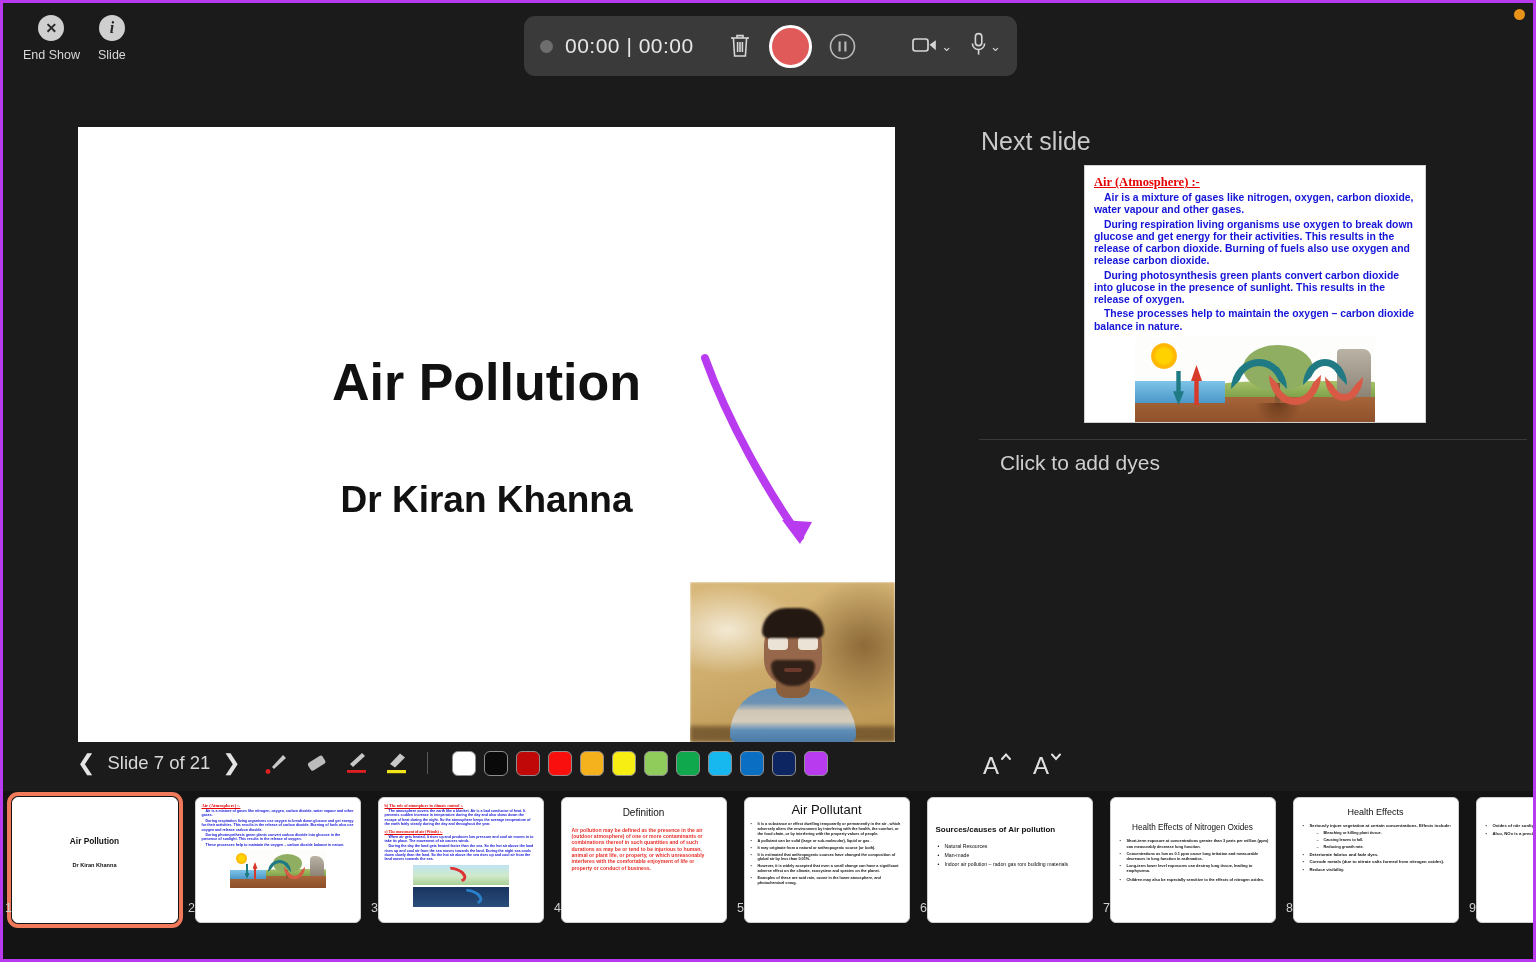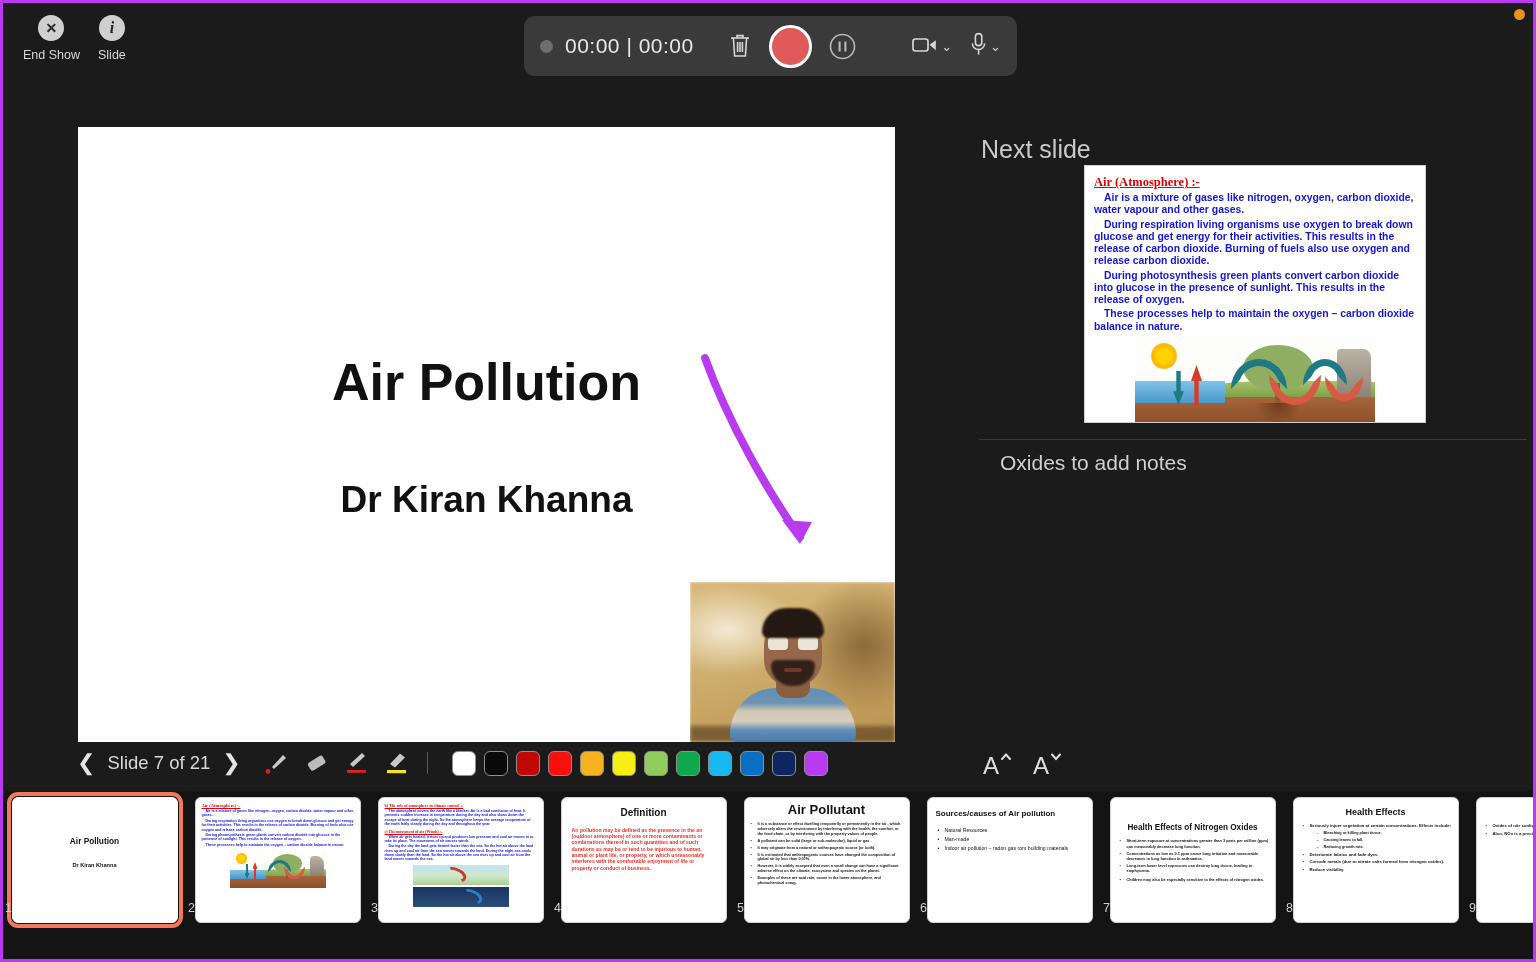--- a/index.html
+++ b/index.html
@@ -112,21 +112,21 @@
   .tool { width: 26px; height: 26px; cursor: pointer; }
   .tool-sep { width: 1px; height: 22px; background: #595959; margin: 0 4px; }
   .swatches { display: flex; align-items: center; gap: 8px; margin-left: 8px; }
   .sw {
     width: 24px; height: 25px; border-radius: 6px;
     border: 1.5px solid #8e8e8e; cursor: pointer;
   }
 
   
   .next-label {
-    position: absolute; left: 978px; top: 132px;
+    position: absolute; left: 978px; top: 124px;
     color: #c9c9c9; font-size: 25px;
   }
   .next-thumb {
     position: absolute; left: 1081px; top: 162px;
     width: 342px; height: 258px;
     background: #fff; border: 1px solid #d0d0d0;
     overflow: hidden;
   }
   .nt-inner { padding: 9px 9px 0 9px; }
   .nt-h {
@@ -170,21 +170,21 @@
   }
   .thumb-wrap { position: relative; width: 183px; flex: 0 0 183px; padding-top: 6px; }
   .thumb {
     position: relative; margin: 0 auto; width: 166px; height: 126px;
     background: #fff; border-radius: 6px; overflow: hidden;
     border: 1px solid #cfcfcf; cursor: pointer;
   }
   .thumb.active { outline: 4px solid #f07a5a; outline-offset: 1px; border-color: #fff; }
   .thumb-num { position: absolute; left: 2px; bottom: 8px; color: #cfcfcf; font-size: 12.5px; }
   .th-inner { padding: 5px 6px; }
-  .th-title { text-align: center; font-weight: 700; font-size: 9px; color: #111; margin-bottom: 4px; line-height: 1.15; }
+  .th-title { text-align: center; font-weight: 400; font-size: 9px; color: #111; margin-bottom: 4px; line-height: 1.15; }
   .th-red-h { color: #e60000; font-weight: 700; font-size: 4.6px; text-decoration: underline; font-family: "Liberation Serif", serif; margin-bottom: 1px; }
   .th-blue { color: #1414d8; font-weight: 700; font-size: 3.6px; line-height: 1.22; text-indent: 4px; margin-bottom: 1px; }
   .th-red-b { color: #e8302a; font-weight: 700; font-size: 5.1px; line-height: 1.25; }
   .th-blk { color: #111; font-size: 5.1px; line-height: 1.3; }
   .th-blk-b { color: #111; font-weight: 700; font-size: 4.2px; line-height: 1.3; }
   .th-c1 { text-align: center; font-weight: 700; font-size: 8.3px; color: #111; }
   .th-list { list-style: none; }
   .th-list li { position: relative; padding-left: 7px; margin-bottom: 2px; }
   .th-list li:before { content: "•"; position: absolute; left: 0; }
   .th-list li.dash:before { content: "–"; }
@@ -359,21 +359,21 @@
         <div class="ar ar-up"></div>
         <div class="ar ar-loopb"></div>
         <div class="ar ar-loopr"></div>
         <div class="ar ar-loopb2"></div>
         <div class="ar ar-loopr2"></div>
       </div>
     </div>
   </div>
 
   <div class="notes-sep"></div>
-  <div class="notes-ph">Oxides to add notes</div>
+  <div class="notes-ph">Click to add dyes</div>
 
   <div class="font-btns">
     <span class="fb">
       <svg width="32" height="30" viewBox="0 0 32 30">
         <text x="2" y="25" font-family="Liberation Sans, sans-serif" font-size="24" fill="#e0e0e0">A</text>
         <path d="M21 10 L25 5.5 L29 10" stroke="#e0e0e0" stroke-width="2" fill="none" stroke-linecap="round"></path>
       </svg>
     </span>
     <span class="fb">
       <svg width="32" height="30" viewBox="0 0 32 30">
@@ -466,21 +466,21 @@
             <li>Examples of these are acid rain, ozone in the lower atmosphere, and photochemical smog.</li>
           </ul>
         </div>
       </div>
       <div class="thumb-num">5</div>
     </div>
 
     <div class="thumb-wrap">
       <div class="thumb">
         <div class="th-inner">
-          <div class="th-blk" style="font-weight:700;font-size:8px;margin:6px 0 8px 2px">Sources/causes of Air pollution</div>
+          <div class="th-blk" style="font-weight:700;font-size:8px;margin:22px 0 8px 2px">Sources/causes of Air pollution</div>
           <ul class="th-list th-blk" style="font-size:5.2px;margin-left:4px">
             <li>Natural Resources</li>
             <li>Man-made</li>
             <li>Indoor air pollution – radon gas rom building materials</li>
           </ul>
         </div>
       </div>
       <div class="thumb-num">6</div>
     </div>
 

